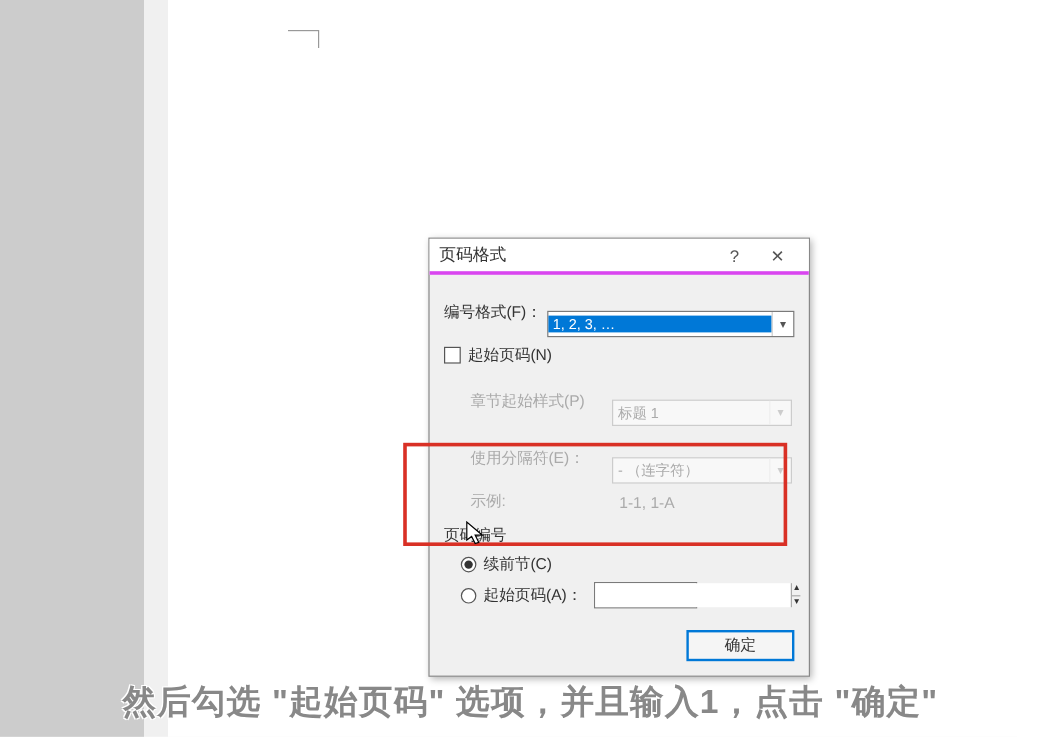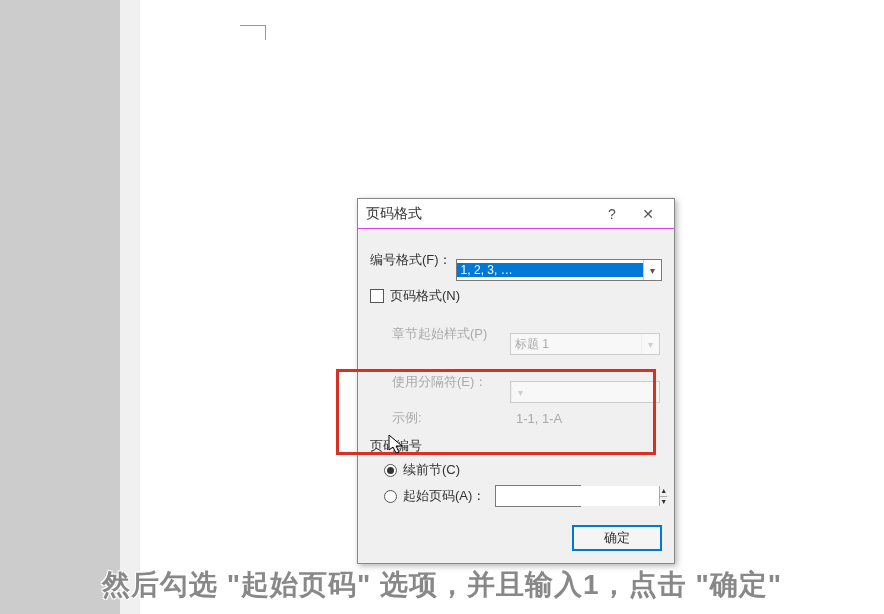--- a/index.html
+++ b/index.html
@@ -61,21 +61,21 @@
       background: #f0f0f0;
       border: 1px solid #888;
       box-shadow: 2px 2px 6px rgba(0,0,0,0.3);
     }
     .titlebar {
       height: 30px;
       display: flex;
       align-items: center;
       padding: 0 8px;
       background: #fff;
-      border-bottom: 1px solid #d946ef;
+      border-bottom: 3px solid #d946ef;
     }
     .titlebar-title {
       flex: 1;
       font-size: 14px;
       color: #333;
     }
     .titlebar-btn {
       width: 36px;
       height: 28px;
       display: flex;
@@ -277,34 +277,35 @@
     <div class="row">
       <span class="label">编号格式(F)：</span>
       <div class="combo selected" style="margin-left:4px;">
         <div class="combo-value">1, 2, 3, …</div>
         <div class="combo-arrow">▾</div>
       </div>
     </div>
 
     <div class="checkbox-row">
       <div class="checkbox"></div>
-      <span class="label">页码格式(N)</span>
+      <span class="label">起始页码(N)</span>
     </div>
 
     <div class="row indent">
       <span class="label disabled" style="width:118px;">章节起始样式(P)</span>
       <div class="combo disabled" style="width:150px;flex:none;">
         <div class="combo-value">标题 1</div>
         <div class="combo-arrow">▾</div>
       </div>
     </div>
 
     <div class="row indent">
       <span class="label disabled" style="width:118px;">使用分隔符(E)：</span>
       <div class="combo disabled" style="width:150px;flex:none;">
+        <div class="combo-value">- （连字符）</div>
         <div class="combo-arrow">▾</div>
       </div>
     </div>
 
     <div class="row indent" style="margin-bottom:10px;">
       <span class="label disabled" style="width:118px;">示例:</span>
       <span class="example-value">1-1, 1-A</span>
     </div>
 
     <div class="group-label">页码编号</div>

